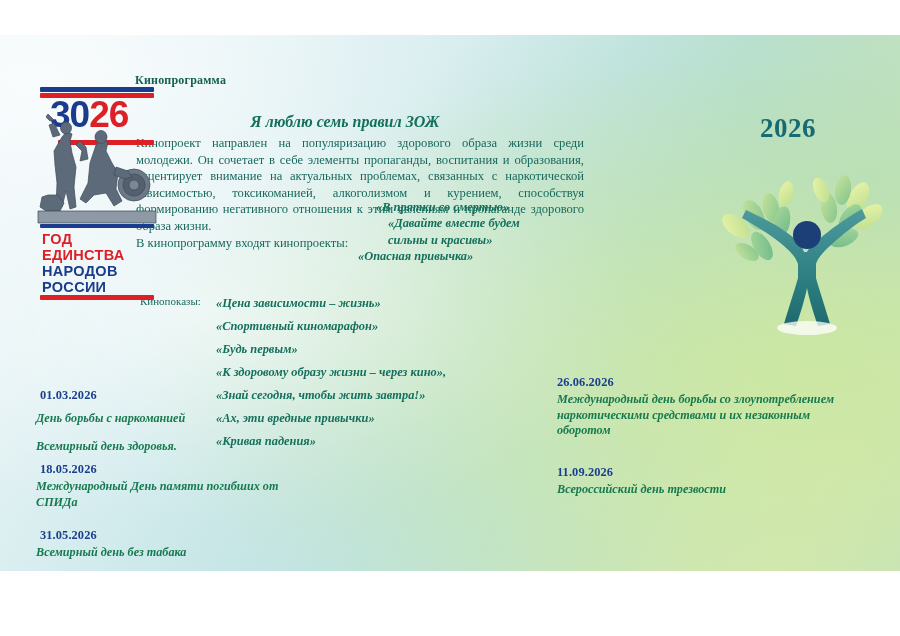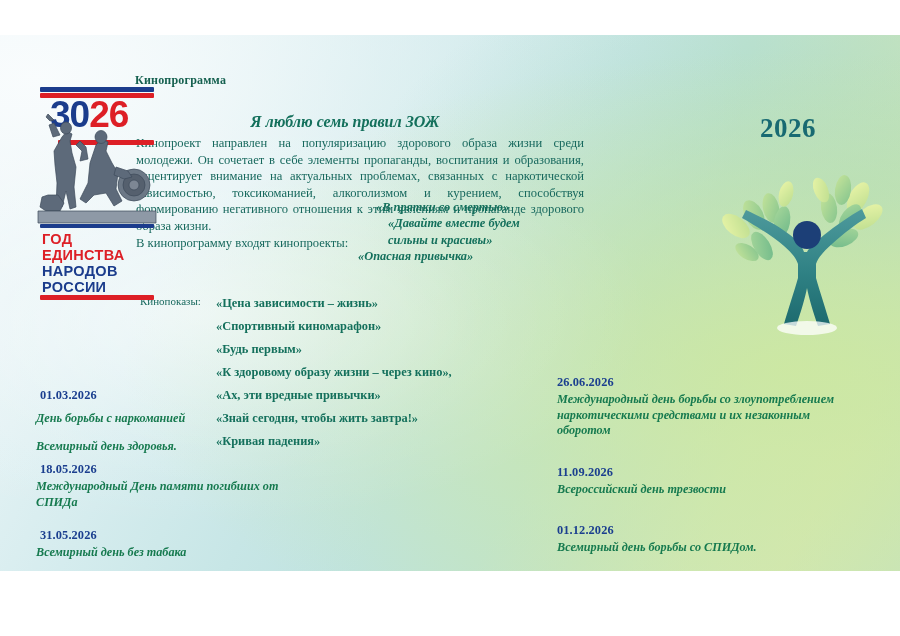--- a/index.html
+++ b/index.html
@@ -126,20 +126,21 @@
   .shows-label {
     position: absolute;
     left: 0;
     top: 2px;
     font-size: 11px;
     color: #18695e;
     white-space: nowrap;
   }
   .shows-list {
     margin-left: 76px;
+    font-style: italic;
     font-weight: bold;
     color: #14705c;
     font-size: 12.4px;
   }
   .shows-list div {
     height: 23px;
     line-height: 20px;
     white-space: nowrap;
   }
 
@@ -340,22 +341,22 @@
       <div class="p2">«Опасная привычка»</div>
     </div>
 
     <div class="shows">
       <div class="shows-label">Кинопоказы:</div>
       <div class="shows-list">
         <div>«Цена зависимости – жизнь»</div>
         <div>«Спортивный киномарафон»</div>
         <div>«Будь первым»</div>
         <div>«К здоровому образу жизни – через кино»,</div>
+        <div>«Знай сегодня, чтобы жить завтра!»</div>
         <div>«Ах, эти вредные привычки»</div>
-        <div>«Знай сегодня, чтобы жить завтра!»</div>
         <div>«Кривая падения»</div>
       </div>
     </div>
 
     <div class="dates-left">
       <div class="d-entry e0">
         <div class="d-date">01.03.2026</div>
         <div class="d-desc">День борьбы с наркоманией</div>
       </div>
       <div class="d-entry e1">
@@ -372,24 +373,20 @@
     </div>
 
     <div class="dates-right">
       <div class="d-entry e0">
         <div class="d-date">26.06.2026</div>
         <div class="d-desc">Международный день борьбы со злоупотреблением наркотическими средствами и их незаконным оборотом</div>
       </div>
       <div class="d-entry e1">
         <div class="d-date">11.09.2026</div>
         <div class="d-desc">Всероссийский день трезвости</div>
-      </div>
-      <div class="d-entry e2">
-        <div class="d-date">01.12.2026</div>
-        <div class="d-desc">Всемирный день борьбы со СПИДом.</div>
       </div>
     </div>
 
     <div class="year-2026">2026</div>
 
     <svg class="emblem" viewBox="0 0 180 175" xmlns="http://www.w3.org/2000/svg">
       <defs>
         <linearGradient id="leafA" x1="0" y1="0" x2="1" y2="1">
           <stop offset="0%" stop-color="#eaf5a8"></stop>
           <stop offset="100%" stop-color="#bcdd8f"></stop>

